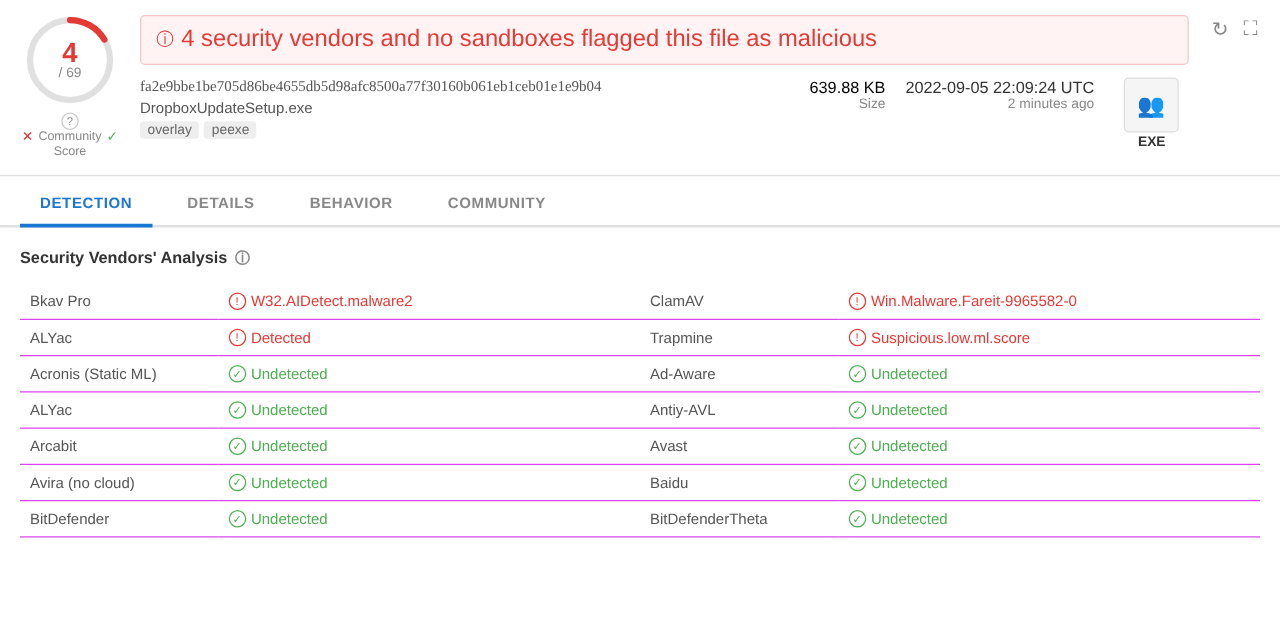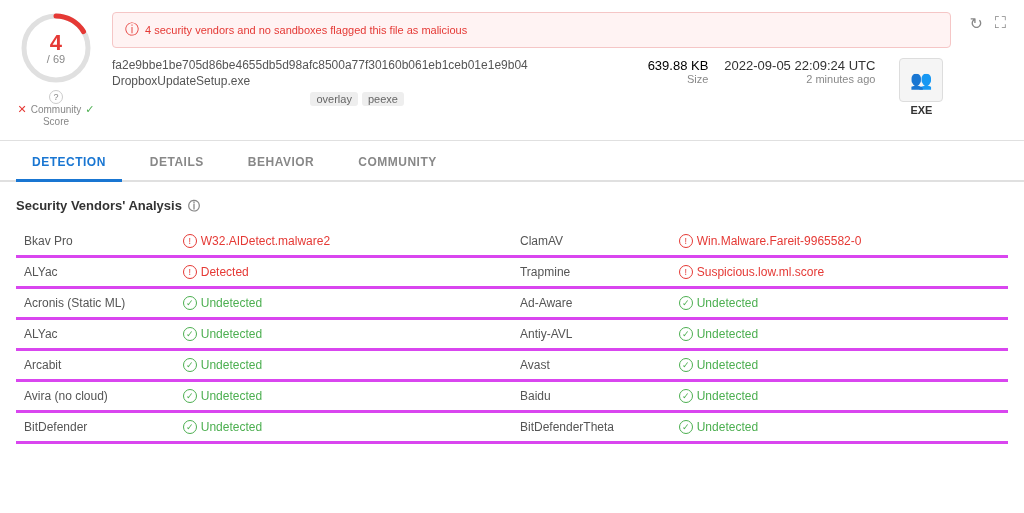--- a/index.html
+++ b/index.html
@@ -21,28 +21,28 @@
     .community-score-row { display: flex; align-items: center; gap: 4px; margin-top: 6px; }
     .cs-x { color: #e53935; font-size: 11px; cursor: pointer; }
     .cs-label { font-size: 10px; color: #888; text-align: center; line-height: 1.2; }
     .cs-check { color: #4caf50; font-size: 11px; cursor: pointer; }
     .cs-q { border: 1px solid #ccc; border-radius: 50%; font-size: 9px; color: #888; width: 14px; height: 14px; display: flex; align-items: center; justify-content: center; }
 
     
     .alert-section { flex: 1; display: flex; flex-direction: column; justify-content: flex-start; }
     .alert-banner { display: flex; align-items: center; gap: 6px; background: #fff3f3; border: 1px solid #f5c6c6; border-radius: 4px; padding: 8px 12px; margin-bottom: 10px; }
     .alert-icon { color: #e53935; font-size: 14px; }
-    .alert-text { color: #e53935; font-size: 11px; font-weight: 500; }
+    .alert-text { color: #e53935; font-size: 19px; font-weight: 500; }
 
     
     .file-info-row { display: flex; align-items: flex-start; gap: 16px; }
     .file-hash-block { flex: 1; }
-    .file-hash { font-size: 12px; color: #555; font-family: Liberation Sans, sans-serif; }
+    .file-hash { font-size: 12px; color: #555; font-family: Liberation Serif, serif; }
     .file-name { font-size: 12px; color: #555; margin-top: 2px; }
-    .file-tags { display: flex; gap: 4px; margin-top: 4px; justify-content: center; }
+    .file-tags { display: flex; gap: 4px; margin-top: 4px; }
     .tag { background: #eee; border-radius: 3px; padding: 1px 6px; font-size: 11px; color: #666; }
 
     .file-size-block { text-align: right; min-width: 90px; }
     .file-size-val { font-size: 13px; color: #000000; }
     .file-size-label { font-size: 11px; color: #888; }
 
     .file-date-block { text-align: right; min-width: 130px; }
     .file-date-val { font-size: 13px; color: #333; }
     .file-date-ago { font-size: 11px; color: #888; }
 
@@ -60,21 +60,21 @@
     .tab { padding: 10px 16px; font-size: 12px; font-weight: 600; color: #888; cursor: pointer; border-bottom: 3px solid transparent; margin-bottom: -2px; text-transform: uppercase; letter-spacing: 0.5px; }
     .tab.active { color: #1976d2; border-bottom: 3px solid #1976d2; }
 
     
     .main-content { padding: 16px; }
     .section-title { font-size: 13px; font-weight: 700; color: #333; margin-bottom: 12px; display: flex; align-items: flex-start; gap: 6px; }
     .info-icon { color: #888; font-size: 12px; cursor: pointer; }
 
     
     .detection-table { width: 100%; border-collapse: collapse; }
-    .detection-table tbody tr { border-bottom: 3px solid #d946ef; }
+    .detection-table tbody tr { border-bottom: 1px solid #d946ef; }
     .detection-table td { padding: 7px 8px; font-size: 12px; vertical-align: middle; }
     .col-vendor { width: 16%; color: #555; }
     .col-result { width: 34%; }
     .col-vendor2 { width: 16%; color: #555; }
     .col-result2 { width: 34%; }
 
     .result-malicious { color: #e53935; display: flex; align-items: center; gap: 4px; }
     .result-undetected { color: #4caf50; display: flex; align-items: center; gap: 4px; }
     .check-circle { display: inline-flex; align-items: center; justify-content: center; width: 14px; height: 14px; border: 1.5px solid #4caf50; border-radius: 50%; font-size: 9px; color: #4caf50; flex-shrink: 0; }
     .warn-circle { display: inline-flex; align-items: center; justify-content: center; width: 14px; height: 14px; border: 1.5px solid #e53935; border-radius: 50%; font-size: 9px; color: #e53935; flex-shrink: 0; }

